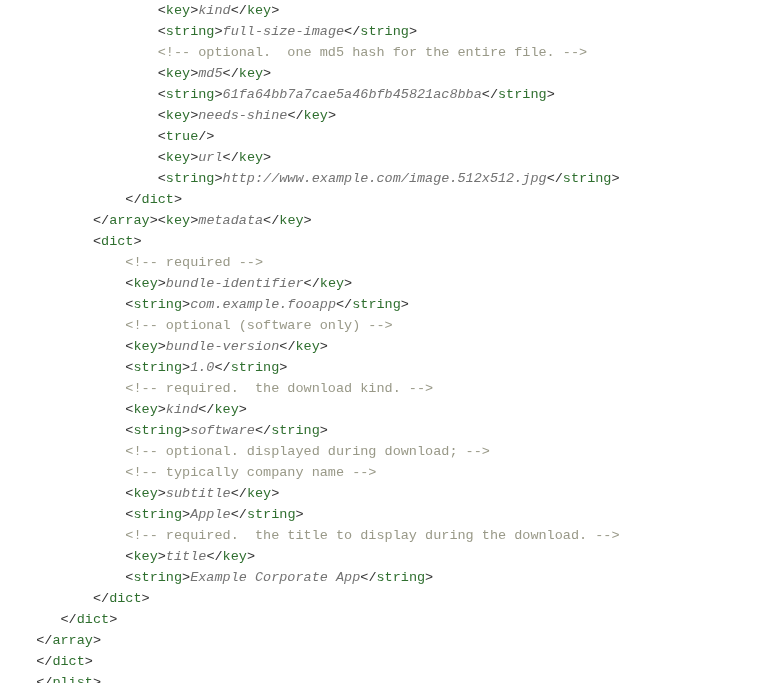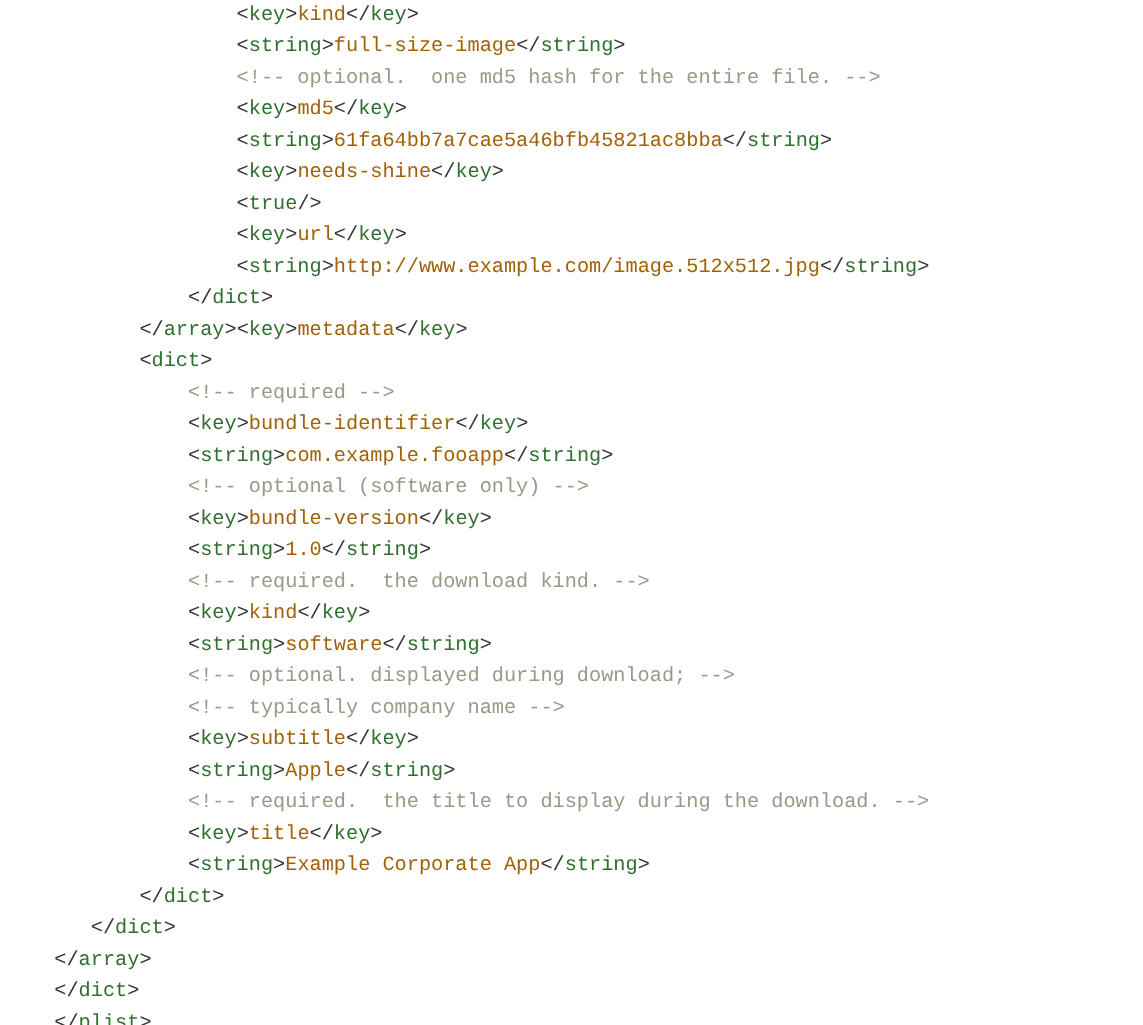--- a/index.html
+++ b/index.html
@@ -11,18 +11,18 @@
     line-height: 21px;
     color: #333;
   }
   .code-block {
     padding: 0 20px;
     white-space: pre;
   }
   .c   { color: #998; }      
   .nt  { color: #2f6f2f; font-family: Liberation Mono, monospace; }                        
   .p   { color: #333; }                           
-  .s   { color: #a16207; }                           
+  .s   { color: #737373; font-style: italic; }                           
 </style>
 </head>
 <body>
 
 <div class="code-block"><div><span>                 </span><span class="p">&lt;</span><span class="nt">key</span><span class="p">&gt;</span><span class="s">kind</span><span class="p">&lt;/</span><span class="nt">key</span><span class="p">&gt;</span></div><div><span>                 </span><span class="p">&lt;</span><span class="nt">string</span><span class="p">&gt;</span><span class="s">full-size-image</span><span class="p">&lt;/</span><span class="nt">string</span><span class="p">&gt;</span></div><div><span>                 </span><span class="c">&lt;!-- optional.  one md5 hash for the entire file. --&gt;</span></div><div><span>                 </span><span class="p">&lt;</span><span class="nt">key</span><span class="p">&gt;</span><span class="s">md5</span><span class="p">&lt;/</span><span class="nt">key</span><span class="p">&gt;</span></div><div><span>                 </span><span class="p">&lt;</span><span class="nt">string</span><span class="p">&gt;</span><span class="s">61fa64bb7a7cae5a46bfb45821ac8bba</span><span class="p">&lt;/</span><span class="nt">string</span><span class="p">&gt;</span></div><div><span>                 </span><span class="p">&lt;</span><span class="nt">key</span><span class="p">&gt;</span><span class="s">needs-shine</span><span class="p">&lt;/</span><span class="nt">key</span><span class="p">&gt;</span></div><div><span>                 </span><span class="p">&lt;</span><span class="nt">true</span><span class="p">/&gt;</span></div><div><span>                 </span><span class="p">&lt;</span><span class="nt">key</span><span class="p">&gt;</span><span class="s">url</span><span class="p">&lt;/</span><span class="nt">key</span><span class="p">&gt;</span></div><div><span>                 </span><span class="p">&lt;</span><span class="nt">string</span><span class="p">&gt;</span><span class="s">http://www.example.com/image.512x512.jpg</span><span class="p">&lt;/</span><span class="nt">string</span><span class="p">&gt;</span></div><div><span>             </span><span class="p">&lt;/</span><span class="nt">dict</span><span class="p">&gt;</span></div><div><span>         </span><span class="p">&lt;/</span><span class="nt">array</span><span class="p">&gt;</span><span class="p">&lt;</span><span class="nt">key</span><span class="p">&gt;</span><span class="s">metadata</span><span class="p">&lt;/</span><span class="nt">key</span><span class="p">&gt;</span></div><div><span>         </span><span class="p">&lt;</span><span class="nt">dict</span><span class="p">&gt;</span></div><div><span>             </span><span class="c">&lt;!-- required --&gt;</span></div><div><span>             </span><span class="p">&lt;</span><span class="nt">key</span><span class="p">&gt;</span><span class="s">bundle-identifier</span><span class="p">&lt;/</span><span class="nt">key</span><span class="p">&gt;</span></div><div><span>             </span><span class="p">&lt;</span><span class="nt">string</span><span class="p">&gt;</span><span class="s">com.example.fooapp</span><span class="p">&lt;/</span><span class="nt">string</span><span class="p">&gt;</span></div><div><span>             </span><span class="c">&lt;!-- optional (software only) --&gt;</span></div><div><span>             </span><span class="p">&lt;</span><span class="nt">key</span><span class="p">&gt;</span><span class="s">bundle-version</span><span class="p">&lt;/</span><span class="nt">key</span><span class="p">&gt;</span></div><div><span>             </span><span class="p">&lt;</span><span class="nt">string</span><span class="p">&gt;</span><span class="s">1.0</span><span class="p">&lt;/</span><span class="nt">string</span><span class="p">&gt;</span></div><div><span>             </span><span class="c">&lt;!-- required.  the download kind. --&gt;</span></div><div><span>             </span><span class="p">&lt;</span><span class="nt">key</span><span class="p">&gt;</span><span class="s">kind</span><span class="p">&lt;/</span><span class="nt">key</span><span class="p">&gt;</span></div><div><span>             </span><span class="p">&lt;</span><span class="nt">string</span><span class="p">&gt;</span><span class="s">software</span><span class="p">&lt;/</span><span class="nt">string</span><span class="p">&gt;</span></div><div><span>             </span><span class="c">&lt;!-- optional. displayed during download; --&gt;</span></div><div><span>             </span><span class="c">&lt;!-- typically company name --&gt;</span></div><div><span>             </span><span class="p">&lt;</span><span class="nt">key</span><span class="p">&gt;</span><span class="s">subtitle</span><span class="p">&lt;/</span><span class="nt">key</span><span class="p">&gt;</span></div><div><span>             </span><span class="p">&lt;</span><span class="nt">string</span><span class="p">&gt;</span><span class="s">Apple</span><span class="p">&lt;/</span><span class="nt">string</span><span class="p">&gt;</span></div><div><span>             </span><span class="c">&lt;!-- required.  the title to display during the download. --&gt;</span></div><div><span>             </span><span class="p">&lt;</span><span class="nt">key</span><span class="p">&gt;</span><span class="s">title</span><span class="p">&lt;/</span><span class="nt">key</span><span class="p">&gt;</span></div><div><span>             </span><span class="p">&lt;</span><span class="nt">string</span><span class="p">&gt;</span><span class="s">Example Corporate App</span><span class="p">&lt;/</span><span class="nt">string</span><span class="p">&gt;</span></div><div><span>         </span><span class="p">&lt;/</span><span class="nt">dict</span><span class="p">&gt;</span></div><div><span>     </span><span class="p">&lt;/</span><span class="nt">dict</span><span class="p">&gt;</span></div><div><span>  </span><span class="p">&lt;/</span><span class="nt">array</span><span class="p">&gt;</span></div><div><span>  </span><span class="p">&lt;/</span><span class="nt">dict</span><span class="p">&gt;</span></div><div><span>  </span><span class="p">&lt;/</span><span class="nt">plist</span><span class="p">&gt;</span></div></div>
 
 </body></html>

